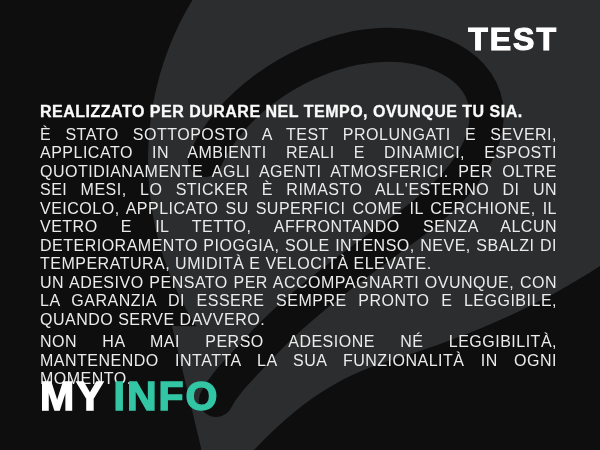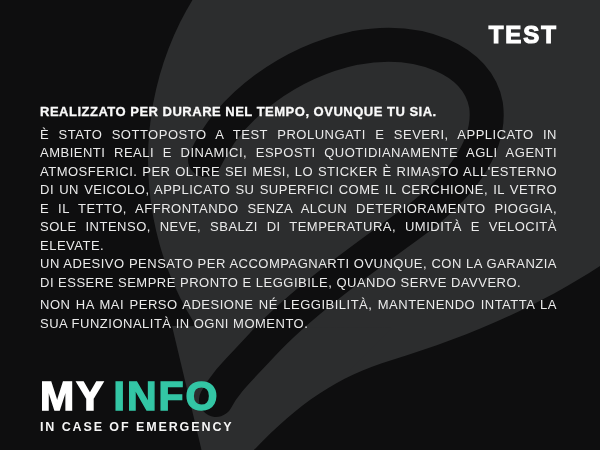--- a/index.html
+++ b/index.html
@@ -9,29 +9,29 @@
     overflow:hidden;
     background:#0e0e0f;
     font-family:"Liberation Sans", sans-serif;
   }
   .watermark{
     position:absolute;left:0;top:0;width:600px;height:450px;
   }
   .test-label{
     position:absolute;top:21px;right:42px;
     color:#ffffff;
-    font-size:24px;
+    font-size:32px;
     font-weight:bold;
     letter-spacing:2px;
     -webkit-text-stroke:1.2px #ffffff;
   }
   .body-text{
     position:absolute;left:40px;top:103px;width:517px;
     color:#ebebeb;
-    font-size:13px;
+    font-size:16px;
     line-height:18.5px;
     letter-spacing:0.5px;
   }
   .para{margin:0;text-align:justify;}
   .para.gap{margin-top:4px;}
   .para.lead{
     font-weight:bold;
     color:#fafafa;
     text-align:left;
     -webkit-text-stroke:0.3px #fafafa;
@@ -83,16 +83,15 @@
     <p class="para lead">REALIZZATO PER DURARE NEL TEMPO, OVUNQUE TU SIA.</p>
     <p class="para gap">È STATO SOTTOPOSTO A TEST PROLUNGATI E SEVERI, APPLICATO IN AMBIENTI REALI E DINAMICI, ESPOSTI QUOTIDIANAMENTE AGLI AGENTI ATMOSFERICI. PER OLTRE SEI MESI, LO STICKER È RIMASTO ALL'ESTERNO DI UN VEICOLO, APPLICATO SU SUPERFICI COME IL CERCHIONE, IL VETRO E IL TETTO, AFFRONTANDO SENZA ALCUN DETERIORAMENTO PIOGGIA, SOLE INTENSO, NEVE, SBALZI DI TEMPERATURA, UMIDITÀ E VELOCITÀ ELEVATE.</p>
     <p class="para">UN ADESIVO PENSATO PER ACCOMPAGNARTI OVUNQUE, CON LA GARANZIA DI ESSERE SEMPRE PRONTO E LEGGIBILE, QUANDO SERVE DAVVERO.</p>
     <p class="para gap">NON HA MAI PERSO ADESIONE NÉ LEGGIBILITÀ, MANTENENDO INTATTA LA SUA FUNZIONALITÀ IN OGNI MOMENTO.</p>
   </div>
 
   <div class="logo">
     <div class="logo-row">
       <span class="logo-my">MY</span><span class="logo-info">INFO</span>
     </div>
-    <div class="logo-tagline">IN CASE OF EMERGENCY</div>
   </div>
 
 </div>
 
 </body></html>

